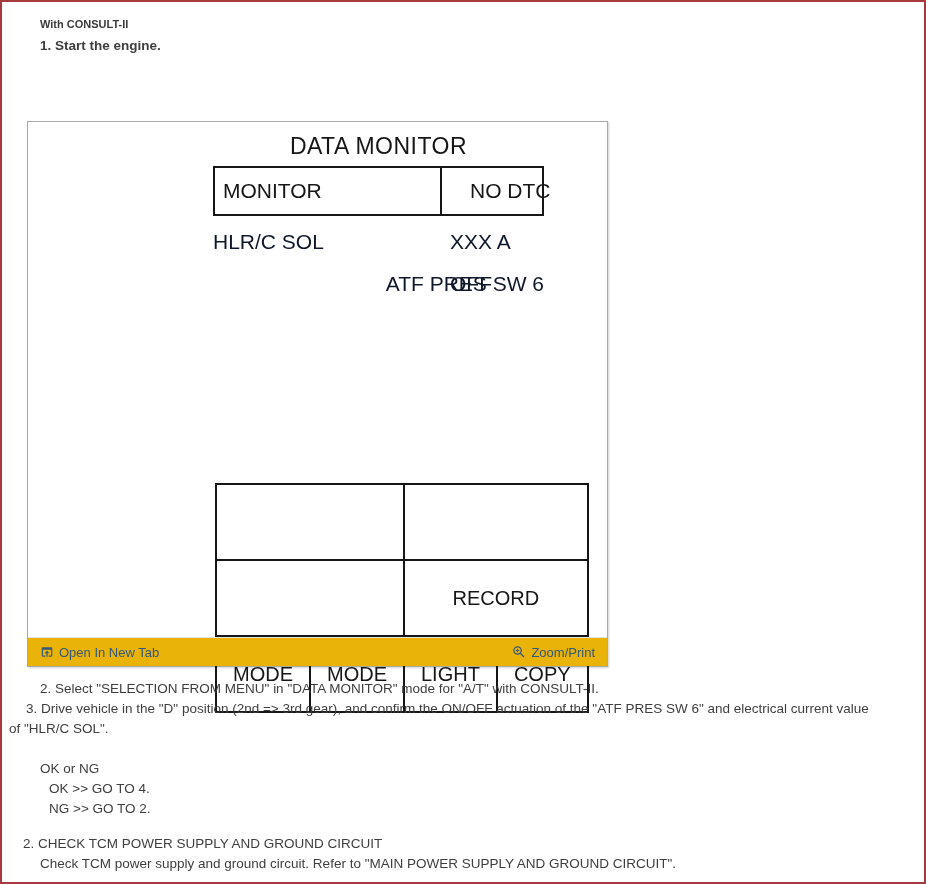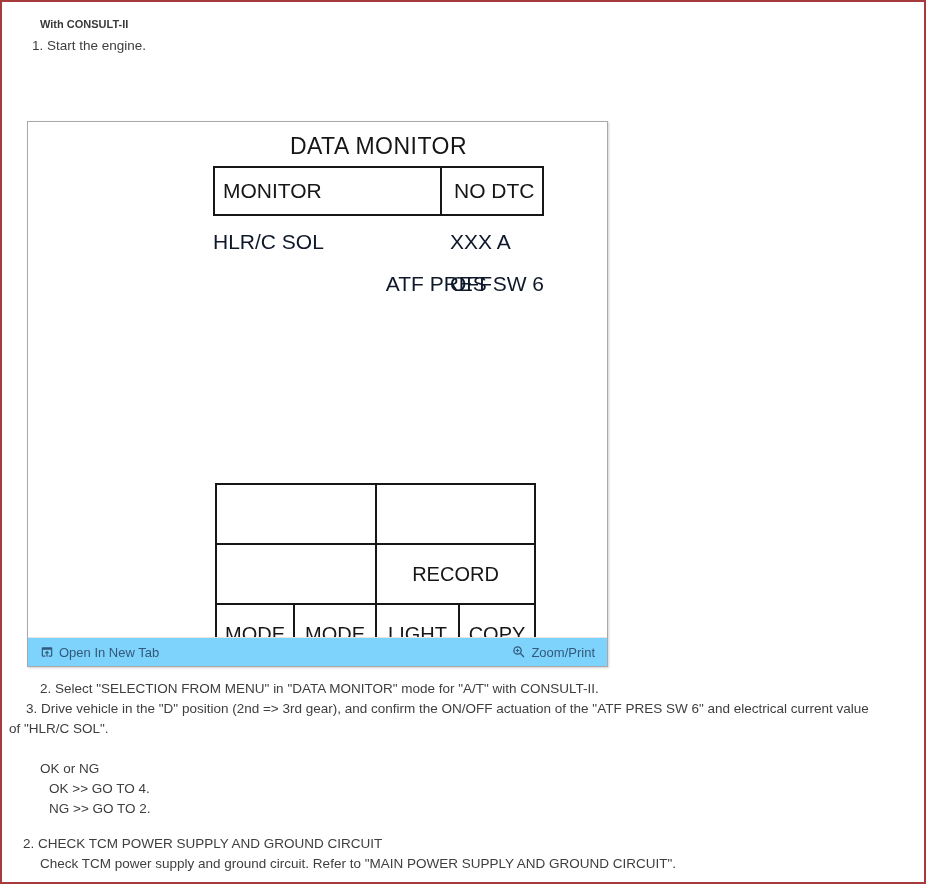--- a/index.html
+++ b/index.html
@@ -11,21 +11,21 @@
     position: relative;
     font-family: "Liberation Sans", sans-serif;
     color: #3e3e3e;
     overflow: hidden;
   }
   .txt { font-size: 13.5px; line-height: 20px; white-space: pre; }
   .intro-heading {
     position: absolute; left: 38px; top: 12px;
     font-size: 11px; font-weight: bold; color: #3a3a3a;
   }
-  .intro-step { position: absolute; left: 30px; top: 34px; }
+  .intro-step { position: absolute; left: 38px; top: 34px; font-weight: bold; }
 
   
   .panel {
     position: absolute; left: 25px; top: 91px;
     width: 581px; height: 546px;
     background: #fff;
     border: 1px solid #a9a9a9;
     box-shadow: 1px 1px 2px rgba(0,0,0,0.18);
     box-sizing: border-box;
     margin-top: 28px;
@@ -41,41 +41,41 @@
     width: 331px; height: 50px;
     border: 2px solid #161616;
     box-sizing: border-box;
     display: flex;
   }
   .hdr-cell {
     display: flex; align-items: center;
     font-size: 21px; color: #161616; white-space: nowrap;
   }
   .hdr-cell.left  { flex: 1; border-right: 2px solid #161616; padding-left: 8px; }
-  .hdr-cell.right { width: 100px; padding-left: 12px; box-sizing: border-box; }
+  .hdr-cell.right { width: 100px; padding-left: 28px; box-sizing: border-box; }
 
   .data-row { position: absolute; left: 185px; width: 331px; font-size: 21px; color: #0f172a; white-space: nowrap; }
   .data-row .val { position: absolute; left: 237px; top: 0; }
   .data-row.r1 { top: 108px; }
   .data-row.r2 { top: 150px; text-align: right; }
 
   table.btn-grid {
     position: absolute; left: 187px; top: 361px;
     border-collapse: collapse;
   }
   table.btn-grid td {
     border: 2px solid #161616;
     height: 42px;
     text-align: center;
     font-size: 20px; color: #161616;
-    padding: 8px;
+    padding: 16px;
   }
   .panel-footer {
     position: absolute; left: 0; right: 0; bottom: 0; height: 29px;
-    background: #7dd3fc;
+    background: #eab308;
     border-top: 1px solid #e4e4e4;
     display: flex; align-items: center; justify-content: space-between;
     padding: 0 12px;
     box-sizing: border-box;
   }
   .footer-link {
     display: flex; align-items: center; gap: 5px;
     font-size: 13px; color: #33597a;
     text-decoration: none; cursor: pointer;
   }

